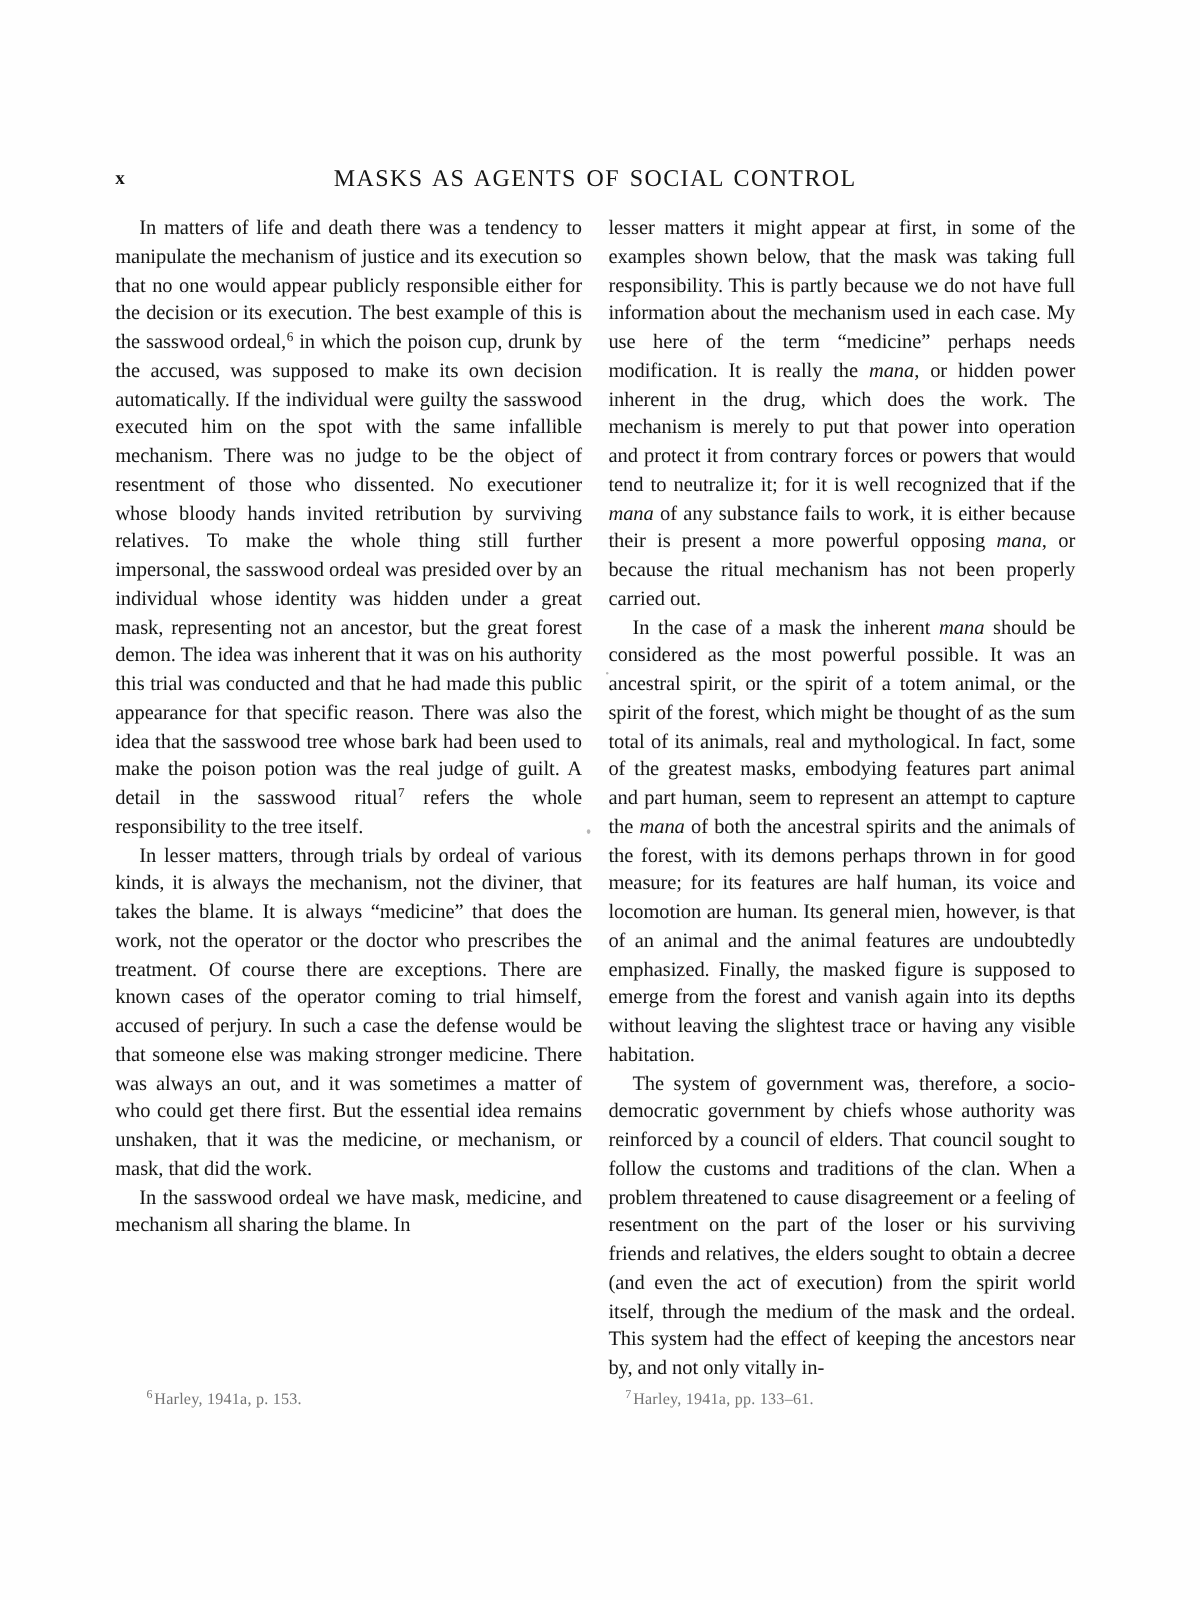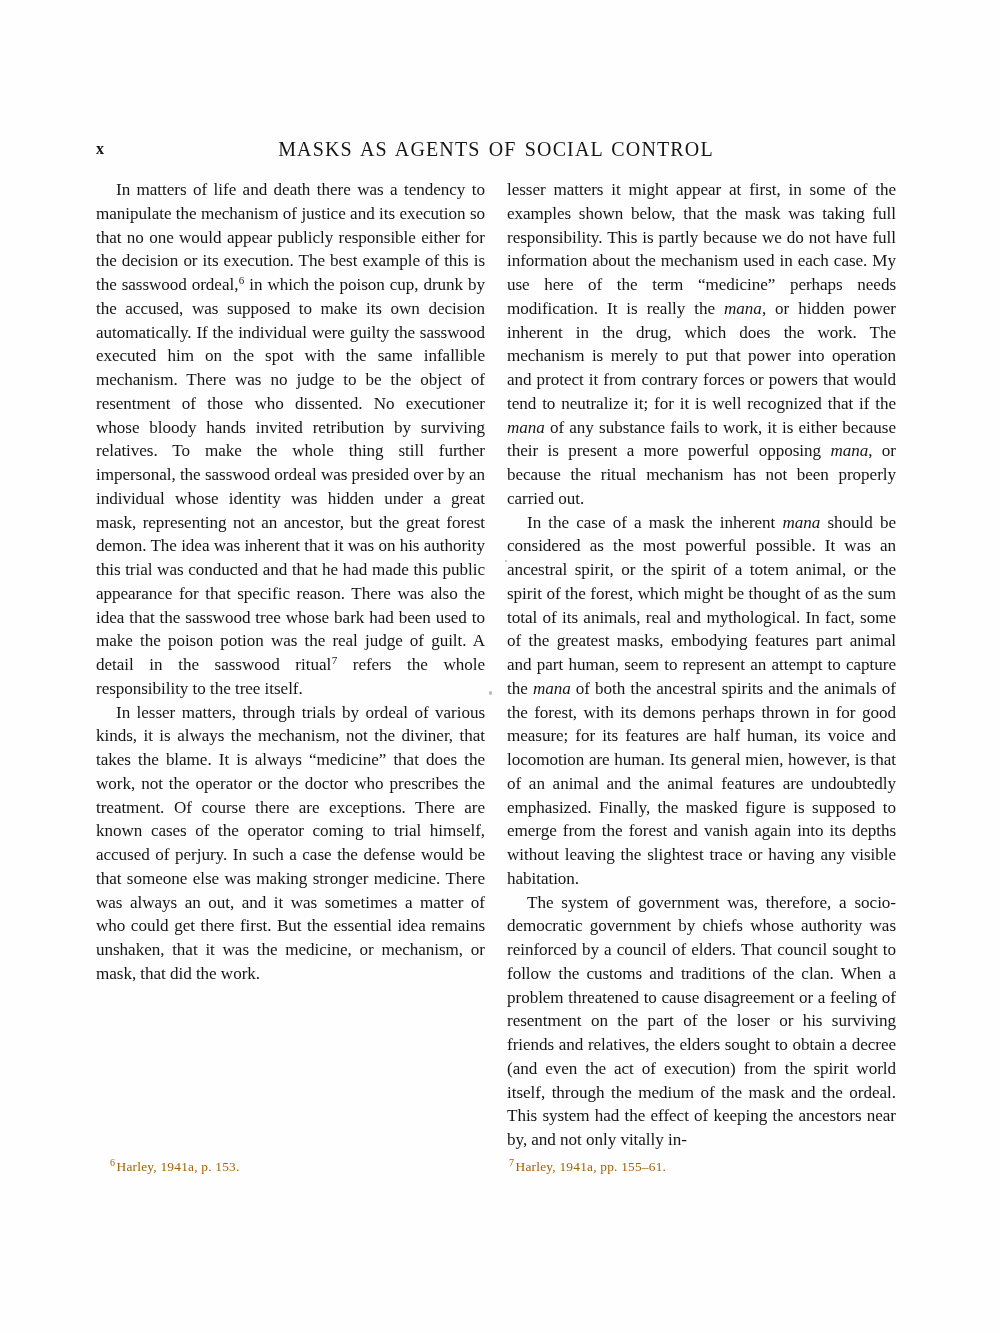--- a/index.html
+++ b/index.html
@@ -97,22 +97,23 @@
     top: 1156px;
     width: 800px;
     height: 40px;
   }
   .footnote {
     position: absolute;
     top: 0;
     font-size: 14.2px;
     line-height: 20px;
     letter-spacing: 0.1px;
-    color: #a16207;
+    color: #737373;
     white-space: nowrap;
+    margin-left: 12px;
   }
   .footnote-left  { left: 14px; }
   .footnote-right { left: 413px; }
   .footnote sup {
     font-size: 10px;
     vertical-align: 0.5em;
     line-height: 0;
     margin-right: 1.5px;
   }
   .oldstyle {
@@ -136,35 +137,36 @@
   <div class="running-head">
     <span class="folio">x</span>
     <span class="head-title">MASKS AS AGENTS OF SOCIAL CONTROL</span>
   </div>
 
   <div class="columns">
 
     <div class="col col-left">
       <p class="indent" id="lp2">In matters of life and death there was a tendency to manipulate the mechanism of justice and its execution so that no one would appear publicly responsible either for the decision or its execution. The best example of this is the sasswood ordeal,<sup class="fn">6</sup> in which the poison cup, drunk by the accused, was supposed to make its own decision automatically. If the individual were guilty the sasswood executed him on the spot with the same infallible mechanism. There was no judge to be the object of resentment of those who dissented. No executioner whose bloody hands invited retribution by surviving relatives. To make the whole thing still further impersonal, the sasswood ordeal was presided over by an individual whose identity was hidden under a great mask, representing not an ancestor, but the great forest demon. The idea was inherent that it was on his authority this trial was conducted and that he had made this public appearance for that specific reason. There was also the idea that the sasswood tree whose bark had been used to make the poison potion was the real judge of guilt. A detail in the sasswood ritual<sup class="fn">7</sup> refers the whole responsibility to the tree itself.</p>
       <p class="indent" id="lp3">In lesser matters, through trials by ordeal of various kinds, it is always the mechanism, not the diviner, that takes the blame. It is always “medicine” that does the work, not the operator or the doctor who prescribes the treatment. Of course there are exceptions. There are known cases of the operator coming to trial himself, accused of perjury. In such a case the defense would be that someone else was making stronger medicine. There was always an out, and it was sometimes a matter of who could get there first. But the essential idea remains unshaken, that it was the medicine, or mechanism, or mask, that did the work.</p>
+      <p class="indent" id="lp4">In the sasswood ordeal we have mask, medicine, and mechanism all sharing the blame. In</p>
     </div>
 
     <div class="col col-right">
       <p class="flush" id="rp1">lesser matters it might appear at first, in some of the examples shown below, that the mask was taking full responsibility. This is partly because we do not have full information about the mechanism used in each case. My use here of the term “medicine” perhaps needs modification. It is really the <em class="mana">mana</em>, or hidden power inherent in the drug, which does the work. The mechanism is merely to put that power into operation and protect it from contrary forces or powers that would tend to neutralize it; for it is well recognized that if the <em class="mana">mana</em> of any substance fails to work, it is either because their is present a more powerful opposing <em class="mana">mana</em>, or because the ritual mechanism has not been properly carried out.</p>
       <p class="indent" id="rp2">In the case of a mask the inherent <em class="mana">mana</em> should be considered as the most powerful possible. It was an ancestral spirit, or the spirit of a totem animal, or the spirit of the forest, which might be thought of as the sum total of its animals, real and mythological. In fact, some of the greatest masks, embodying features part animal and part human, seem to represent an attempt to capture the <em class="mana">mana</em> of both the ancestral spirits and the animals of the forest, with its demons perhaps thrown in for good measure; for its features are half human, its voice and locomotion are human. Its general mien, however, is that of an animal and the animal features are undoubtedly emphasized. Finally, the masked figure is supposed to emerge from the forest and vanish again into its depths without leaving the slightest trace or having any visible habitation.</p>
       <p class="indent" id="rp3">The system of government was, therefore, a socio-democratic government by chiefs whose authority was reinforced by a council of elders. That council sought to follow the customs and traditions of the clan. When a problem threatened to cause disagreement or a feeling of resentment on the part of the loser or his surviving friends and relatives, the elders sought to obtain a decree (and even the act of execution) from the spirit world itself, through the medium of the mask and the ordeal. This system had the effect of keeping the ancestors near by, and not only vitally in-</p>
     </div>
 
   </div>
 
   <div class="footnotes">
     <div class="footnote footnote-left">
       <sup>6</sup><span class="oldstyle">Harley, 1941a, p. 153.</span>
     </div>
     <div class="footnote footnote-right">
-      <sup>7</sup><span class="oldstyle">Harley, 1941a, pp. 155–61.</span>
+      <sup>7</sup><span class="oldstyle">Harley, 1941a, pp. 133–61.</span>
     </div>
   </div>
 
   <div class="speck" style="left:489px; top:691px; width:3px; height:4px;"></div>
   <div class="speck" style="left:505px; top:560px; width:2px; height:2px;"></div>
 
 </div>
 
 </body></html>

